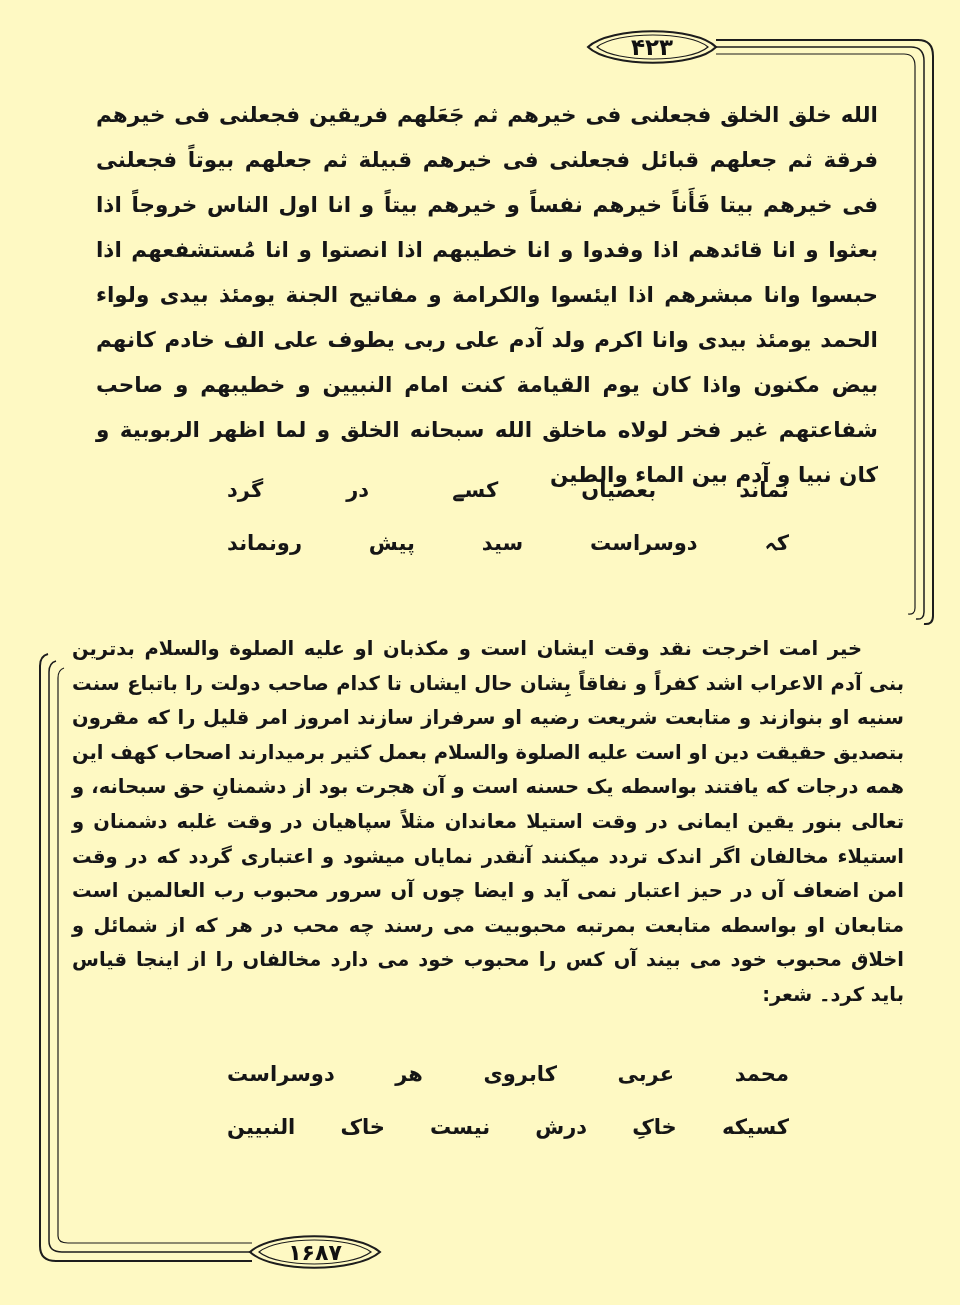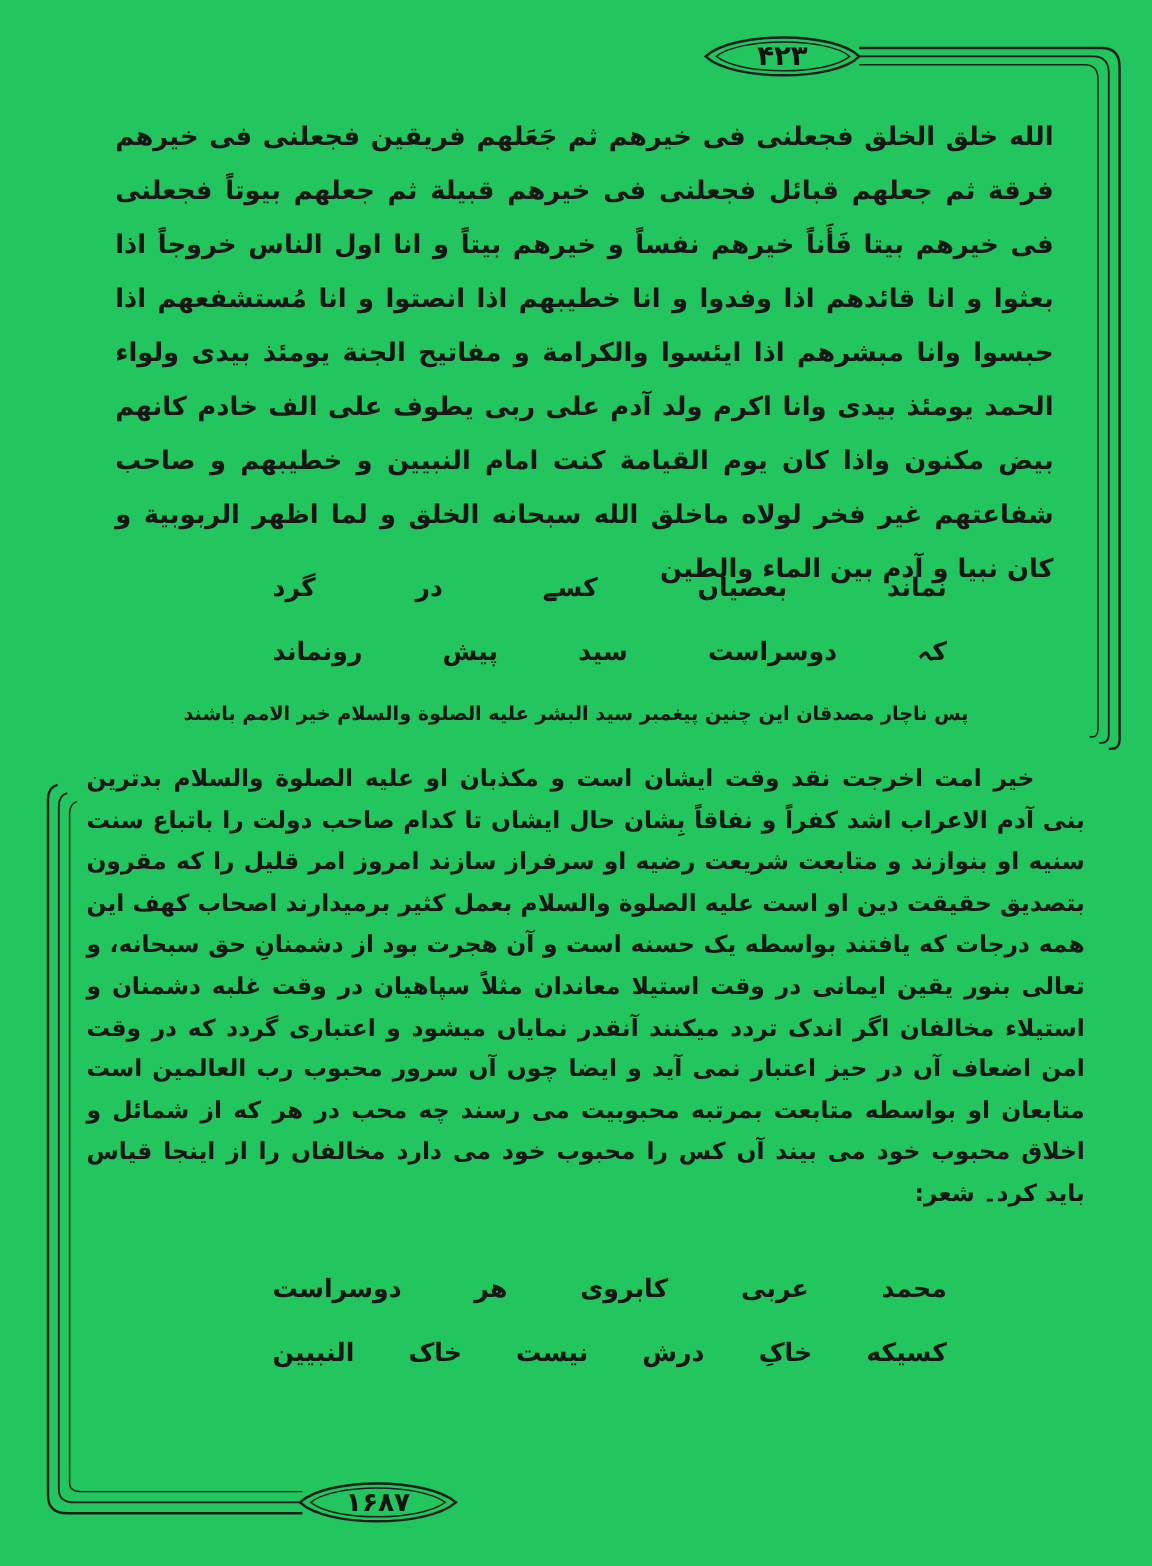--- a/index.html
+++ b/index.html
@@ -2,21 +2,21 @@
 <html><head>
 <meta charset="utf-8">
 <style>
   * { margin: 0; padding: 0; box-sizing: border-box; }
   html, body { background: #e9e9e5; }
   .page {
     position: relative;
     width: 960px;
     height: 1305px;
     margin: 0 auto;
-    background: #22c55e;
+    background: #fef9c3;
     color: #161616;
     font-family: "DejaVu Sans", sans-serif;
     overflow: hidden;
   }
   .frame {
     position: absolute;
     top: 0; left: 0;
     width: 960px; height: 1305px;
     pointer-events: none;
   }
@@ -116,21 +116,20 @@
       </div>
     <div class="verse">
         <span>کہ</span>
         <span>دوسراست</span>
         <span>سید</span>
         <span>پیش</span>
         <span>رونماند</span>
       </div>
   </div>
 
-  <div class="note-line" dir="rtl" lang="fa">پس ناچار مصدقان این چنین پیغمبر سید البشر علیه الصلوة والسلام خیر الامم باشند</div>
 
   <div class="persian-block" dir="rtl" lang="fa">خیر امت اخرجت نقد وقت ایشان است و مکذبان او علیه الصلوة والسلام بدترین بنی آدم الاعراب اشد کفراً و نفاقاً بِشان حال ایشاں تا کدام صاحب دولت را باتباع سنت سنیه او بنوازند و متابعت شریعت رضیه او سرفراز سازند امروز امر قلیل را که مقرون بتصدیق حقیقت دین او است علیه الصلوة والسلام بعمل کثیر برمیدارند اصحاب کهف این همه درجات که یافتند بواسطه یک حسنه است و آن هجرت بود از دشمنانِ حق سبحانه، و تعالی بنور یقین ایمانی در وقت استیلا معاندان مثلاً سپاهیان در وقت غلبه دشمنان و استیلاء مخالفان اگر اندک تردد میکنند آنقدر نمایاں میشود و اعتباری گردد که در وقت امن اضعاف آں در حیز اعتبار نمی آید و ایضا چوں آں سرور محبوب رب العالمین است متابعان او بواسطه متابعت بمرتبه محبوبیت می رسند چه محب در هر که از شمائل و اخلاق محبوب خود می بیند آں کس را محبوب خود می دارد مخالفاں را از اینجا قیاس باید کرد۔ شعر:</div>
 
   <div class="couplet second" dir="rtl" lang="fa">
     <div class="verse">
         <span>محمد</span>
         <span>عربی</span>
         <span>کابروی</span>
         <span>هر</span>
         <span>دوسراست</span>

